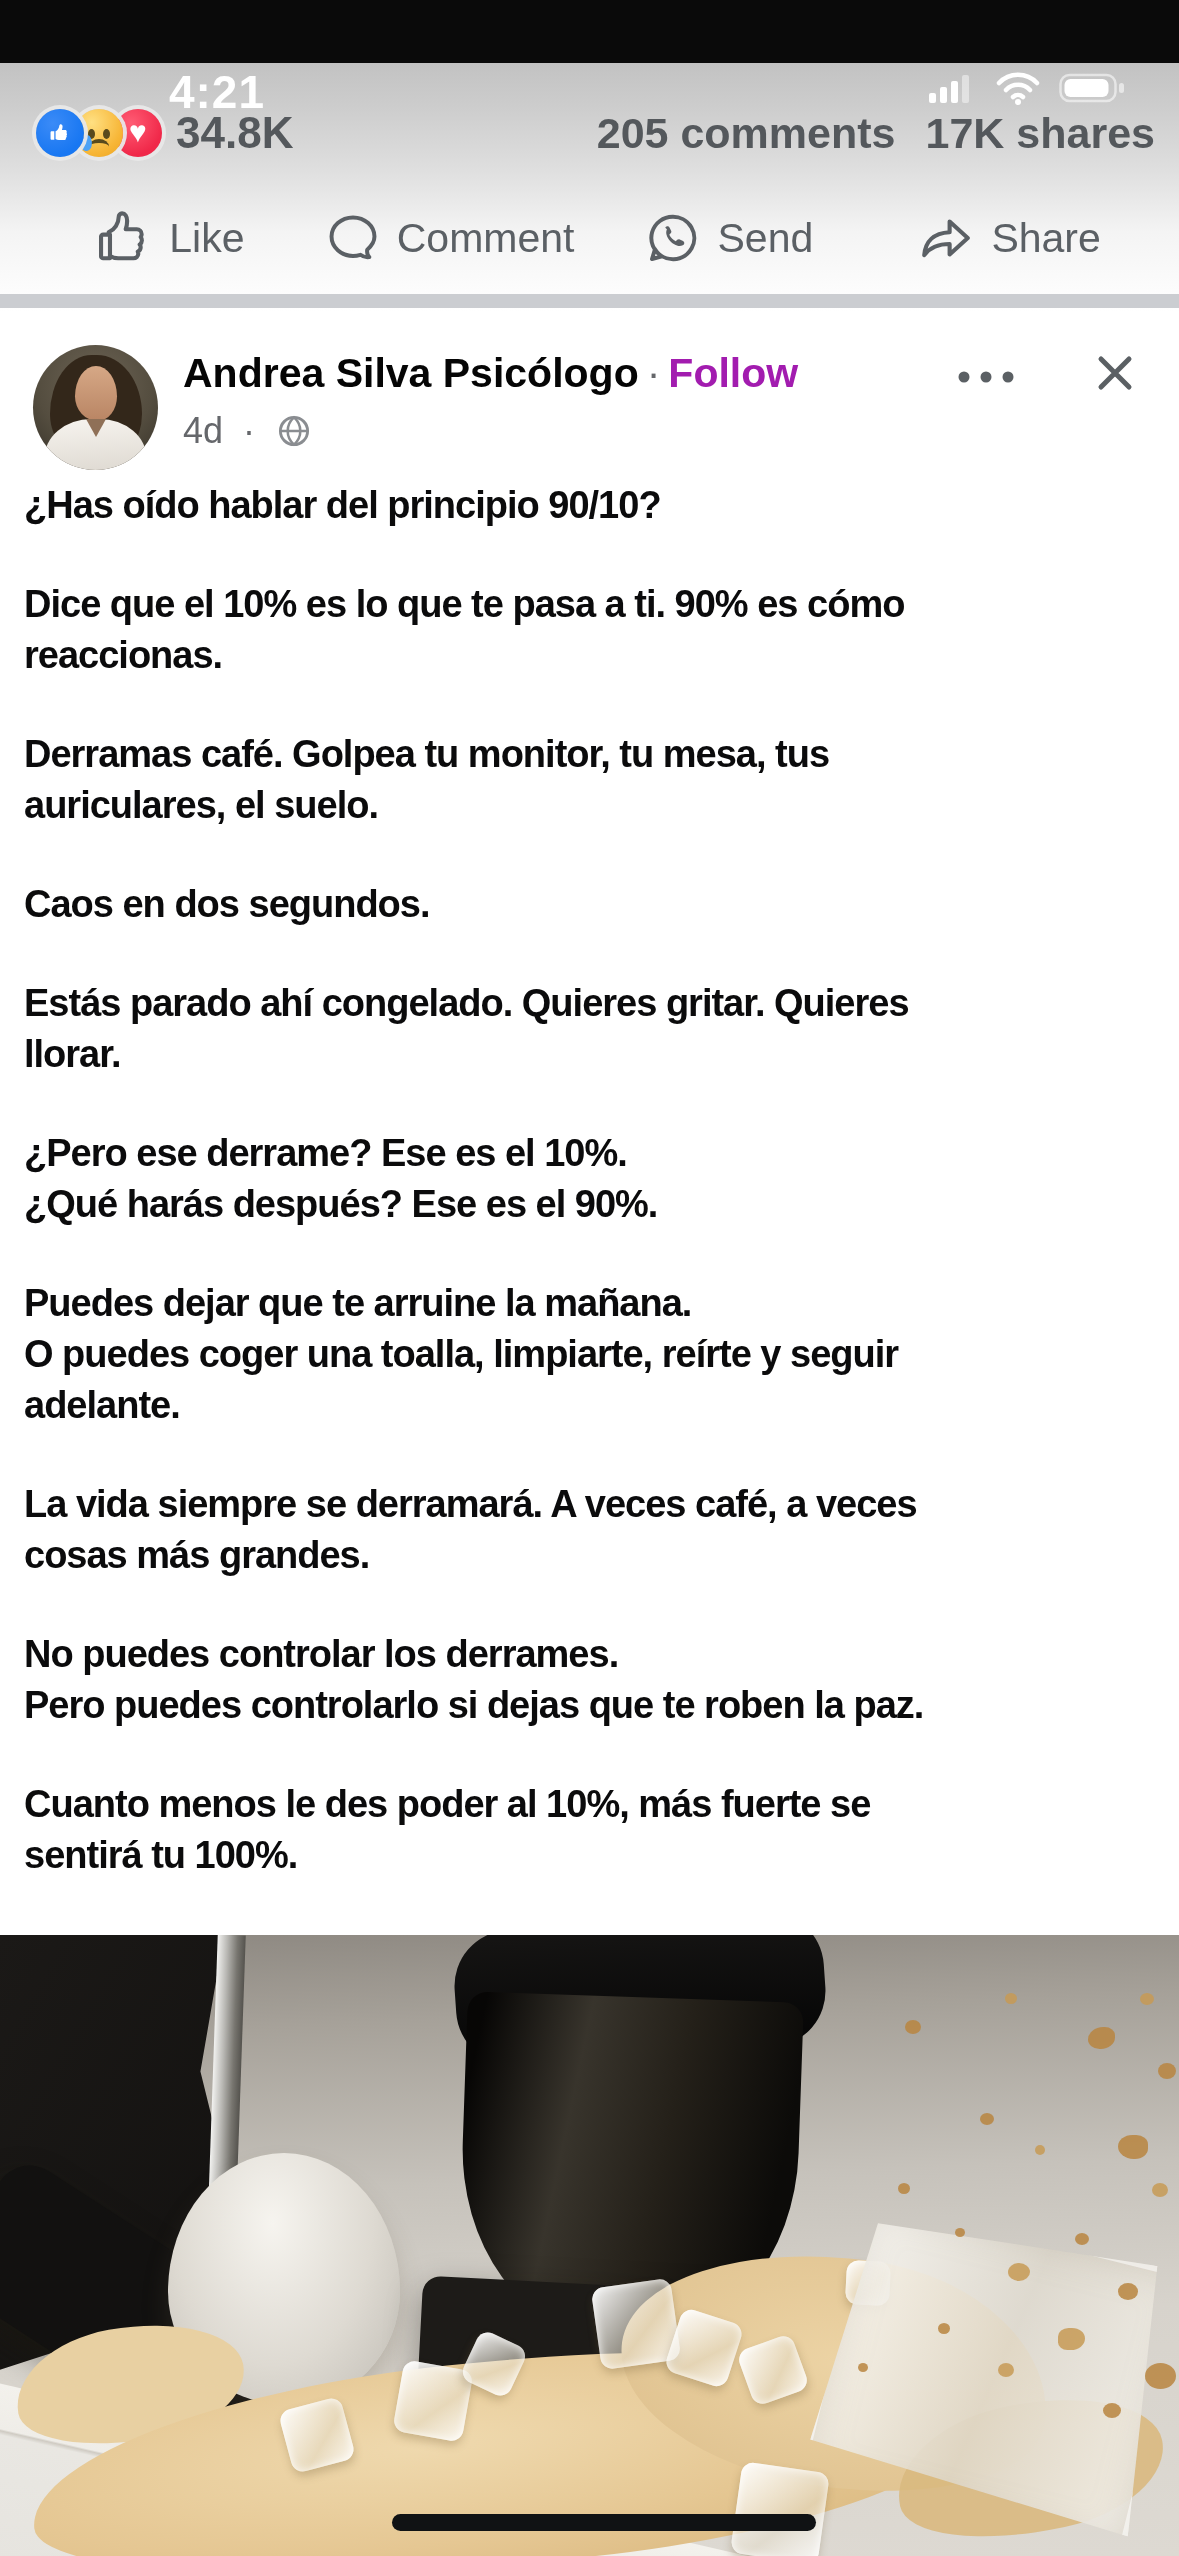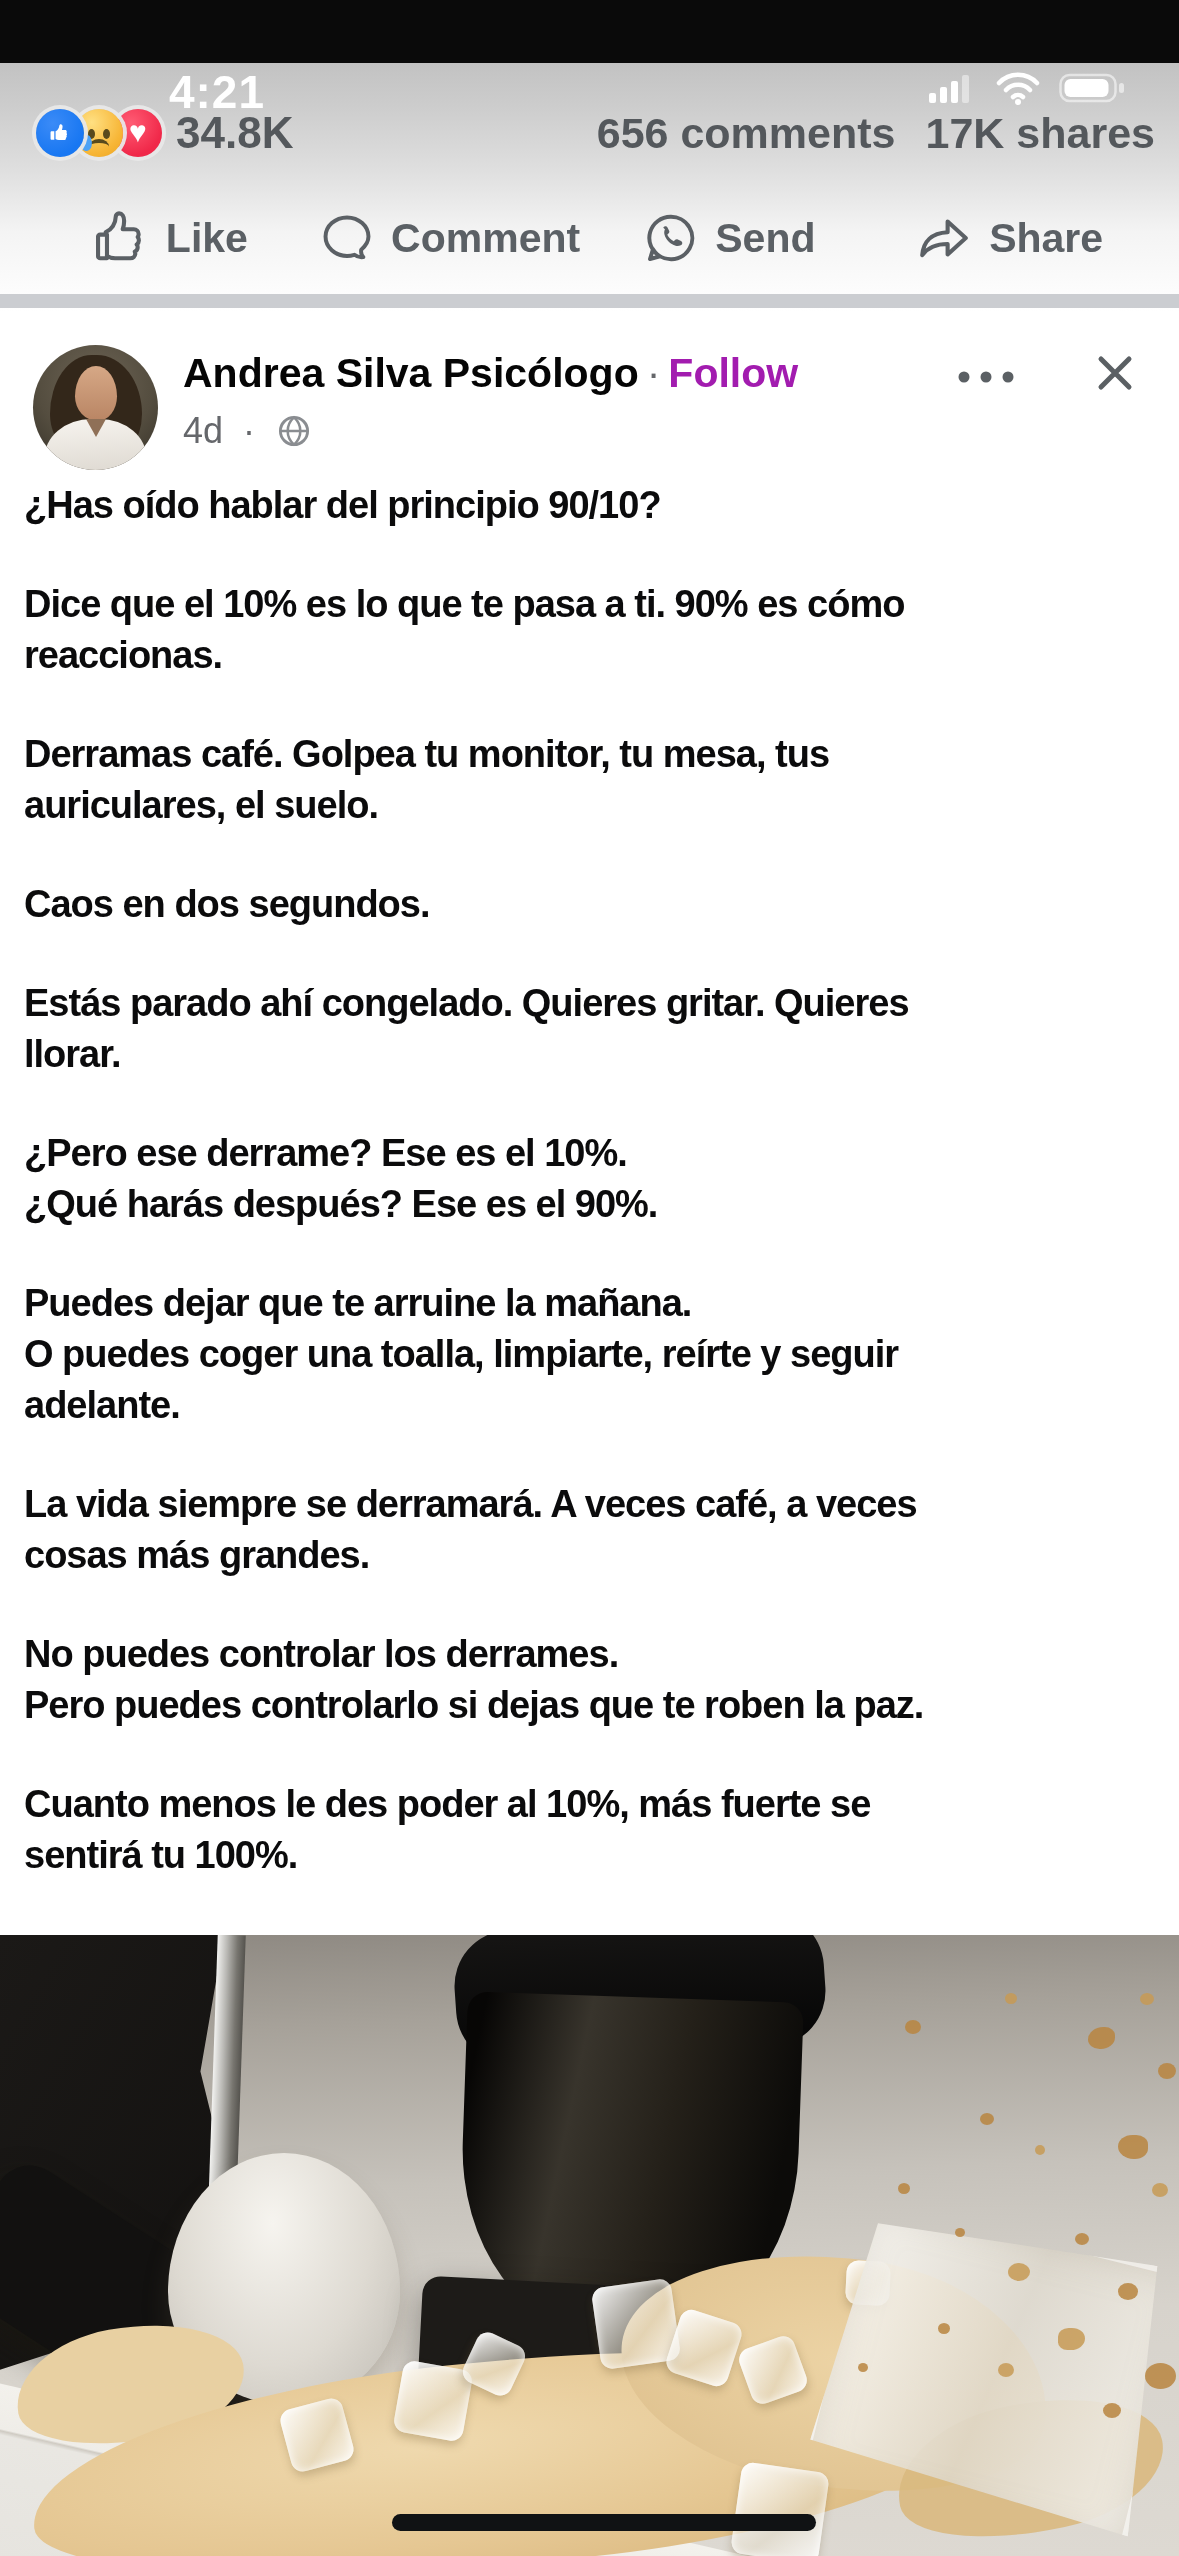--- a/index.html
+++ b/index.html
@@ -24,21 +24,21 @@
   .sad-eye{position:absolute;width:7px;height:10px;border-radius:50%;background:#594a1d;top:20px;}
   .sad-eye.l{left:13px;} .sad-eye.r{right:13px;}
   .sad-mouth{position:absolute;left:14px;top:30px;width:20px;height:11px;border-top:4px solid #594a1d;border-radius:50%;}
   .sad-tear{position:absolute;left:6px;top:26px;width:11px;height:16px;background:#4da2f5;
             border-radius:50% 50% 50% 50%/62% 62% 38% 38%;transform:rotate(8deg);}
   .rx-count{margin-left:14px;font-size:44px;font-weight:700;color:#54585c;}
   .eng-right{margin-left:auto;display:flex;gap:30px;font-size:43px;font-weight:700;color:#54585c;}
   
   .action-bar{position:absolute;left:30px;right:30px;top:120px;height:110px;display:flex;}
   .action{flex:1;display:flex;align-items:center;justify-content:center;gap:16px;
-          color:#5b6065;font-size:41px;font-weight:700;cursor:pointer;}
+          color:#5b6065;font-size:41px;font-weight:400;cursor:pointer;}
   .divider{position:absolute;left:0;top:231px;width:1179px;height:14px;background:#cbcdd1;}
   
   .post-header{position:absolute;left:0;top:312px;width:1179px;height:170px;background:#fff;}
   .avatar{position:absolute;left:33px;top:33px;width:125px;height:125px;border-radius:50%;overflow:hidden;
           background:radial-gradient(circle at 50% 32%,#6e6556 0%,#544d3f 55%,#322d25 100%);}
   .av-hair{position:absolute;left:17px;top:10px;width:92px;height:108px;background:#33271a;
            border-radius:48% 52% 46% 54%/58% 58% 48% 48%;}
   .av-face{position:absolute;left:42px;top:21px;width:42px;height:55px;
            background:linear-gradient(180deg,#d6a886,#b98564);border-radius:50% 50% 46% 54%/55% 55% 45% 45%;}
   .av-jacket{position:absolute;left:11px;top:74px;width:103px;height:56px;
@@ -163,21 +163,21 @@
         <div class="sad-eye l"></div>
         <div class="sad-eye r"></div>
         <div class="sad-mouth"></div>
         <div class="sad-tear"></div>
       </div>
       <div class="rx rx-love">
           <span>♥</span>
         </div>
       <div class="rx-count">34.8K</div>
       <div class="eng-right">
-        <span>656 comments</span>
+        <span>205 comments</span>
         <span>17K shares</span>
       </div>
     </div>
 
     <div class="action-bar">
       <div class="action">
         <svg width="58" height="58" viewBox="0 0 24 24">
           <path fill="none" stroke="#5b6065" stroke-width="1.7" stroke-linejoin="round" stroke-linecap="round" d="M3.4 10.6h2.8v9.8H3.4c-.5 0-.9-.4-.9-.9v-8c0-.5.4-.9.9-.9zM6.2 19.4c1 .7 2.2 1 3.4 1h6.3c1.1 0 2-.9 2-1.9 0-.3-.1-.6-.2-.9.7-.3 1.2-1 1.2-1.8 0-.4-.1-.8-.4-1.1.5-.4.9-1 .9-1.7 0-.5-.2-1-.5-1.4.2-.3.4-.7.4-1.2 0-1.1-.9-2-2-2h-4.6c.4-1.1.6-2.3.6-3.4 0-1.9-.9-3.2-2.1-3.2-.8 0-1.4.6-1.4 1.5 0 2.7-1.7 5.3-4.1 6.3"></path>
         </svg>
         <span>Like</span>

